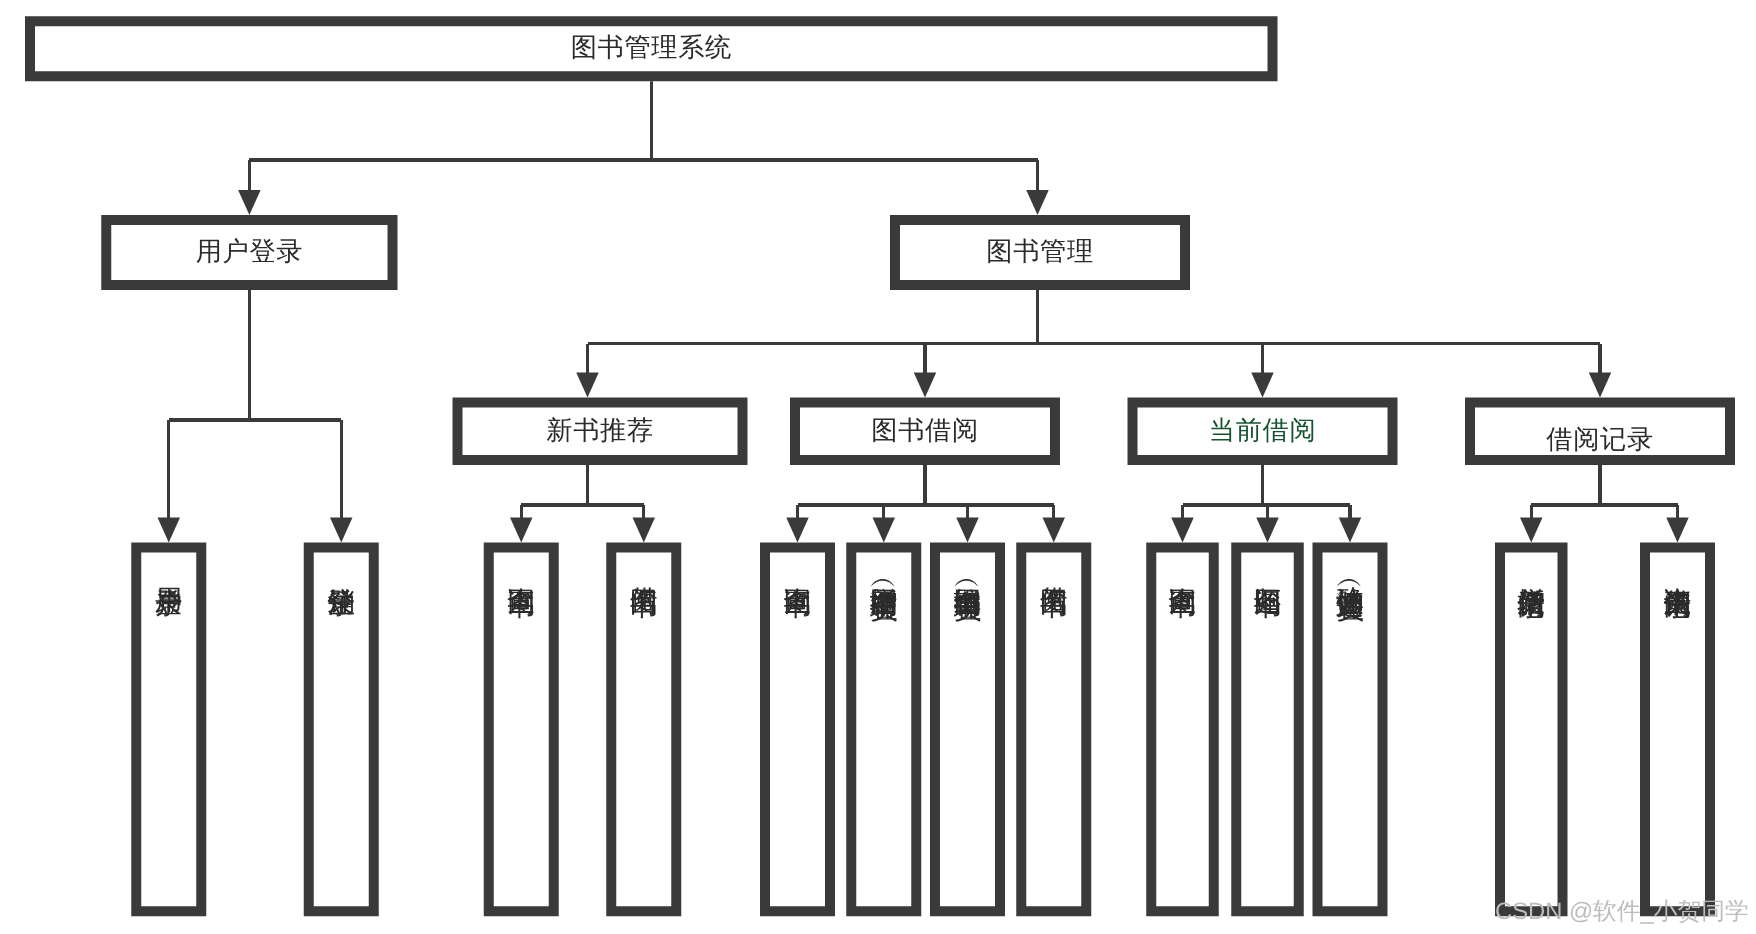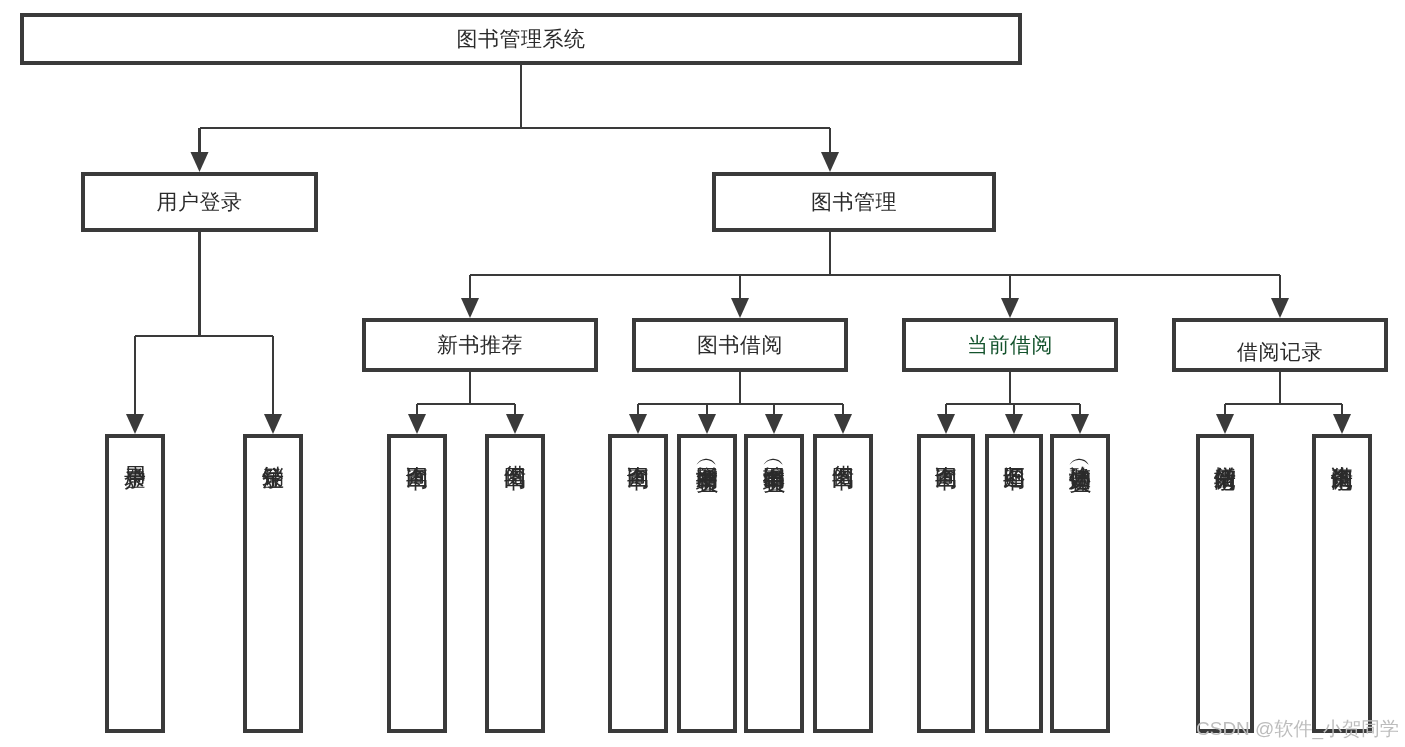--- a/index.html
+++ b/index.html
@@ -25,21 +25,21 @@
     top: 0;
     left: 0;
     width: 1405px;
     height: 747px;
     display: block;
   }
   .node-box {
     position: absolute;
     box-sizing: border-box;
     background: #ffffff;
-    border: 4px solid #3b82f6;
+    border: 8px solid #3b82f6;
     display: flex;
     align-items: center;
     justify-content: center;
     overflow: hidden;
   }
   .node-label {
     color: #2b2b2b;
     text-align: center;
     line-height: 1.06;
     letter-spacing: 0.5px;
@@ -129,21 +129,21 @@
         <polygon points="1333,414 1351,414 1342,434" fill="#3a3a3a"></polygon>
       </g>
   </svg>
   <div id="node-layer">
       <div class="node-box node-h" style="left: 20px; top: 13px; width: 1002px; height: 52px; border-color: rgb(58, 58, 58);">
         <span class="node-label" style="color: rgb(43, 43, 43);">图书管理系统</span>
       </div>
       <div class="node-box node-h" style="left: 81px; top: 172px; width: 237px; height: 60px; border-color: rgb(58, 58, 58);">
         <span class="node-label" style="color: rgb(43, 43, 43);">用户登录</span>
       </div>
-      <div class="node-box node-h" style="left: 712px; top: 172px; width: 284px; height: 60px; border-color: rgb(58, 58, 58);">
+      <div class="node-box node-h" style="left: 712px; top: 172px; width: 240px; height: 60px; border-color: rgb(58, 58, 58);">
         <span class="node-label" style="color: rgb(43, 43, 43);">图书管理</span>
       </div>
       <div class="node-box node-h" style="left: 362px; top: 318px; width: 236px; height: 54px; border-color: rgb(58, 58, 58);">
         <span class="node-label" style="color: rgb(43, 43, 43);">新书推荐</span>
       </div>
       <div class="node-box node-h" style="left: 632px; top: 318px; width: 216px; height: 54px; border-color: rgb(58, 58, 58);">
         <span class="node-label" style="color: rgb(43, 43, 43);">图书借阅</span>
       </div>
       <div class="node-box node-h" style="left: 902px; top: 318px; width: 216px; height: 54px; border-color: rgb(58, 58, 58);">
         <span class="node-label" style="color: #14532d;">当前借阅</span>

